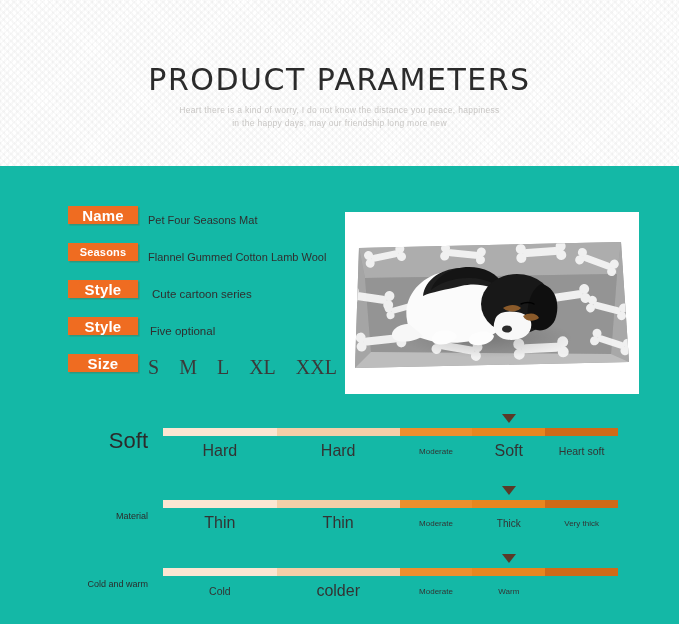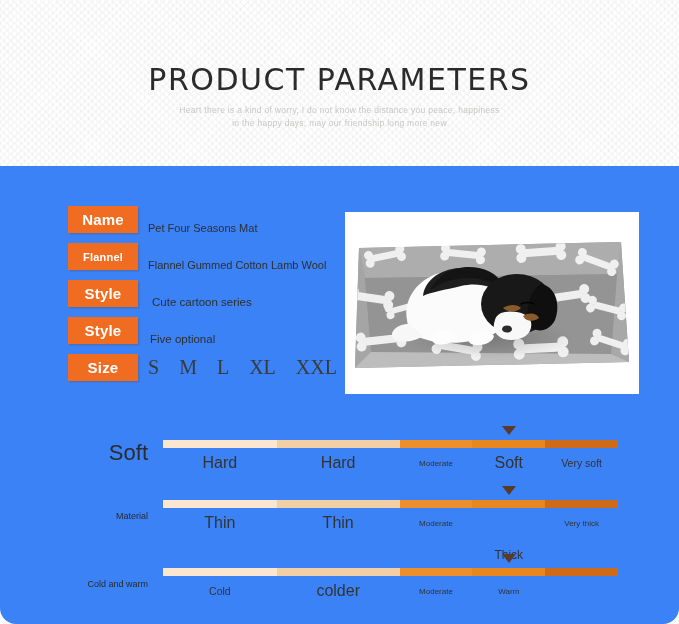--- a/index.html
+++ b/index.html
@@ -2,21 +2,21 @@
 <html><head>
 <meta charset="utf-8">
 <style>
   html,body{margin:0;padding:0;}
   body{
     width:679px;height:624px;
     background:#fbfbfb;
     font-family:"Liberation Sans", sans-serif;
     overflow:hidden;position:relative;
   }
-  .page{position:absolute;inset:0;background:#3b82f6;border-radius:16px;}
+  .page{position:absolute;inset:0;background:#14b8a6;}
 
   
   .header{
     position:absolute;left:0;top:0;width:679px;height:166px;
     background:
       repeating-linear-gradient(45deg, rgba(0,0,0,0.022) 0 2px, rgba(255,255,255,0) 2px 5px),
       repeating-linear-gradient(-45deg, rgba(0,0,0,0.022) 0 2px, rgba(255,255,255,0) 2px 5px),
       repeating-linear-gradient(90deg, rgba(0,0,0,0.012) 0 1px, rgba(255,255,255,0) 1px 4px),
       #ffffff;
   }
@@ -33,33 +33,33 @@
     font-size:8.5px;line-height:13px;
     color:#c9c7c5;letter-spacing:.3px;
   }
   .header-sub div{white-space:nowrap;}
 
   
   .specs{position:absolute;left:68px;top:206px;width:300px;}
   .spec-row{position:relative;height:37px;}
   .badge{
     position:absolute;left:0;top:0;
-    width:70px;height:27px;
+    width:70px;height:18px;
     background:#ef6c21;
     box-shadow:1.5px 1.5px 0 rgba(120,55,15,.25);
     color:#ffffff;
     display:flex;align-items:center;justify-content:center;
     font-weight:700;letter-spacing:.2px;
   }
   .badge.big{font-size:15px;}
   .badge.small{font-size:11px;}
   .spec-val{
     position:absolute;top:0;height:27px;
     display:flex;align-items:center;
-    color:#2f2f2f;white-space:nowrap;margin-top:8px;
+    color:#2f2f2f;white-space:nowrap;
   }
 
   
   .size-list{
     position:absolute;left:80px;top:-4px;height:34px;
     display:flex;align-items:center;gap:20px;
     font-family:"Liberation Serif", serif;
     font-size:20px;color:#3a3a3a;
   }
 
@@ -110,21 +110,21 @@
       <div>in the happy days, may our friendship long more new</div>
     </div>
   </div>
 
   <div class="specs" id="specs">
       <div class="spec-row">
         <div class="badge big">Name</div>
         <div class="spec-val" style="left: 80px; font-size: 11px;">Pet Four Seasons Mat</div>
       </div>
       <div class="spec-row">
-        <div class="badge small">Flannel</div>
+        <div class="badge small">Seasons</div>
         <div class="spec-val" style="left: 80px; font-size: 11px;">Flannel Gummed Cotton Lamb Wool</div>
       </div>
       <div class="spec-row">
         <div class="badge big">Style</div>
         <div class="spec-val" style="left: 84px; font-size: 11.5px;">Cute cartoon series</div>
       </div>
       <div class="spec-row">
         <div class="badge big">Style</div>
         <div class="spec-val" style="left: 82px; font-size: 11.5px;">Five optional</div>
       </div>
@@ -285,52 +285,52 @@
       <ellipse cx="162" cy="117" rx="5" ry="3.6" fill="#2a2a2a"></ellipse>
 
       <path d="M158,96 C164,92 172,92 176,96 C172,100 164,101 158,96 Z" fill="#8a5a2a"></path>
       <path d="M178,104 C184,100 192,101 194,106 C189,110 181,110 178,104 Z" fill="#8a5a2a"></path>
 
       <path d="M176,92 C180,90 186,90 189,92" stroke="#000" stroke-width="1.4" fill="none" stroke-linecap="round"></path>
     </svg>
   </div>
 
   <div class="sliders" id="sliders">
-      <div class="slider-row" style="position: absolute; top: 12px; height: 68px;">
+      <div class="slider-row" style="position: absolute; top: 0px; height: 68px;">
         <div class="row-label" style="font-size: 22px; top: 22px;">Soft</div>
         <div class="bar" style="top: 22px;">
           <div class="seg" style="width: 25%; background: rgb(251, 230, 210);"></div>
           <div class="seg" style="width: 27%; background: rgb(243, 207, 168);"></div>
           <div class="seg" style="width: 16%; background: rgb(237, 143, 45);"></div>
           <div class="seg" style="width: 16%; background: rgb(232, 134, 31);"></div>
           <div class="seg" style="width: 16%; background: rgb(207, 106, 24);"></div>
         </div>
         <div class="seg-labels" style="top: 34px; height: 22px;">
           <div class="seg-label" style="width: 25%; font-size: 16px; height: 22px;">Hard</div>
           <div class="seg-label" style="width: 27%; font-size: 16px; height: 22px;">Hard</div>
           <div class="seg-label" style="width: 16%; font-size: 8px; height: 22px;">Moderate</div>
           <div class="seg-label" style="width: 16%; font-size: 16px; height: 22px;">Soft</div>
-          <div class="seg-label" style="width: 16%; font-size: 10.5px; height: 22px;">Very soft</div>
+          <div class="seg-label" style="width: 16%; font-size: 10.5px; height: 22px;">Heart soft</div>
         </div>
         <div class="marker" style="left: 501.8px; top: 8px; border-top-color: rgb(90, 58, 40);"></div>
       </div>
       <div class="slider-row" style="position: absolute; top: 72px; height: 68px;">
         <div class="row-label" style="font-size: 9px; top: 33px;">Material</div>
         <div class="bar" style="top: 22px;">
           <div class="seg" style="width: 25%; background: rgb(251, 230, 210);"></div>
           <div class="seg" style="width: 27%; background: rgb(243, 207, 168);"></div>
           <div class="seg" style="width: 16%; background: rgb(237, 143, 45);"></div>
           <div class="seg" style="width: 16%; background: rgb(232, 134, 31);"></div>
           <div class="seg" style="width: 16%; background: rgb(207, 106, 24);"></div>
         </div>
         <div class="seg-labels" style="top: 34px; height: 22px;">
           <div class="seg-label" style="width: 25%; font-size: 16px; height: 22px;">Thin</div>
           <div class="seg-label" style="width: 27%; font-size: 16px; height: 22px;">Thin</div>
           <div class="seg-label" style="width: 16%; font-size: 8px; height: 22px;">Moderate</div>
-          <div class="seg-label" style="width: 16%; font-size: 12px; height: 22px; margin-top: 32px;">Thick</div>
+          <div class="seg-label" style="width: 16%; font-size: 10px; height: 22px;">Thick</div>
           <div class="seg-label" style="width: 16%; font-size: 8px; height: 22px;">Very thick</div>
         </div>
         <div class="marker" style="left: 501.8px; top: 8px; border-top-color: rgb(90, 58, 40);"></div>
       </div>
       <div class="slider-row" style="position: absolute; top: 140px; height: 68px;">
         <div class="row-label" style="font-size: 9px; top: 33px;">Cold and warm</div>
         <div class="bar" style="top: 22px;">
           <div class="seg" style="width: 25%; background: rgb(251, 230, 210);"></div>
           <div class="seg" style="width: 27%; background: rgb(243, 207, 168);"></div>
           <div class="seg" style="width: 16%; background: rgb(237, 143, 45);"></div>

